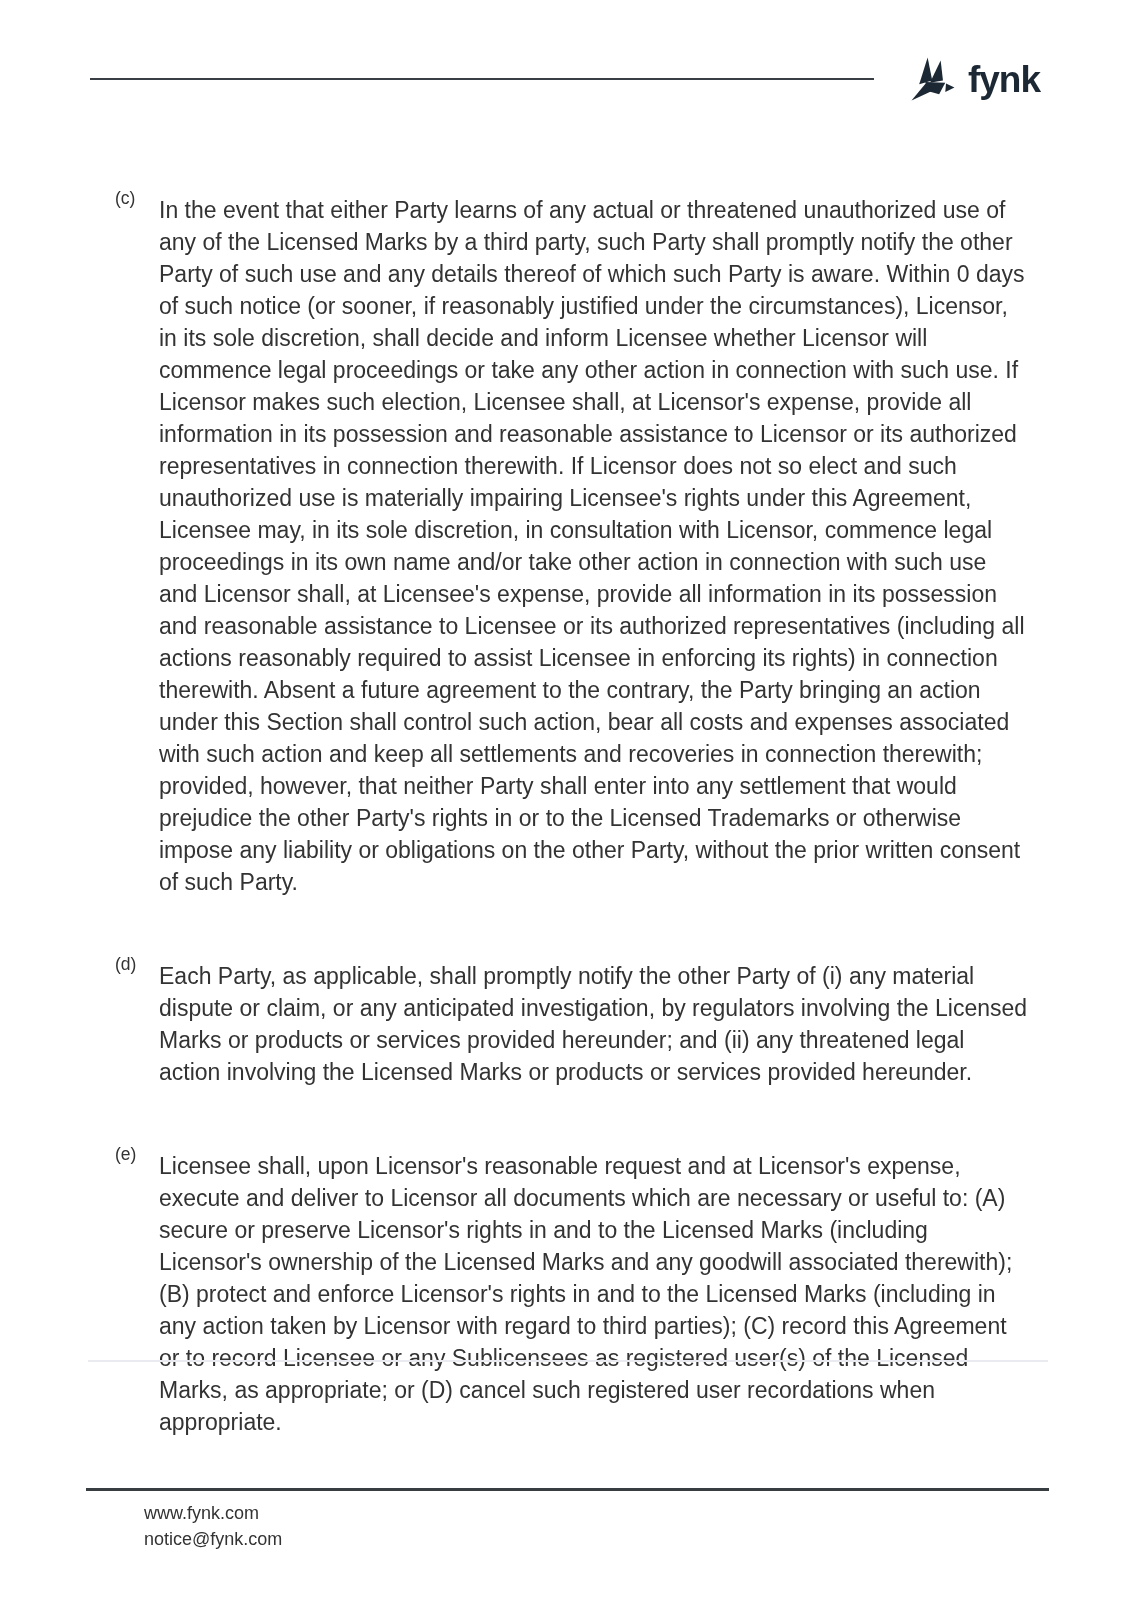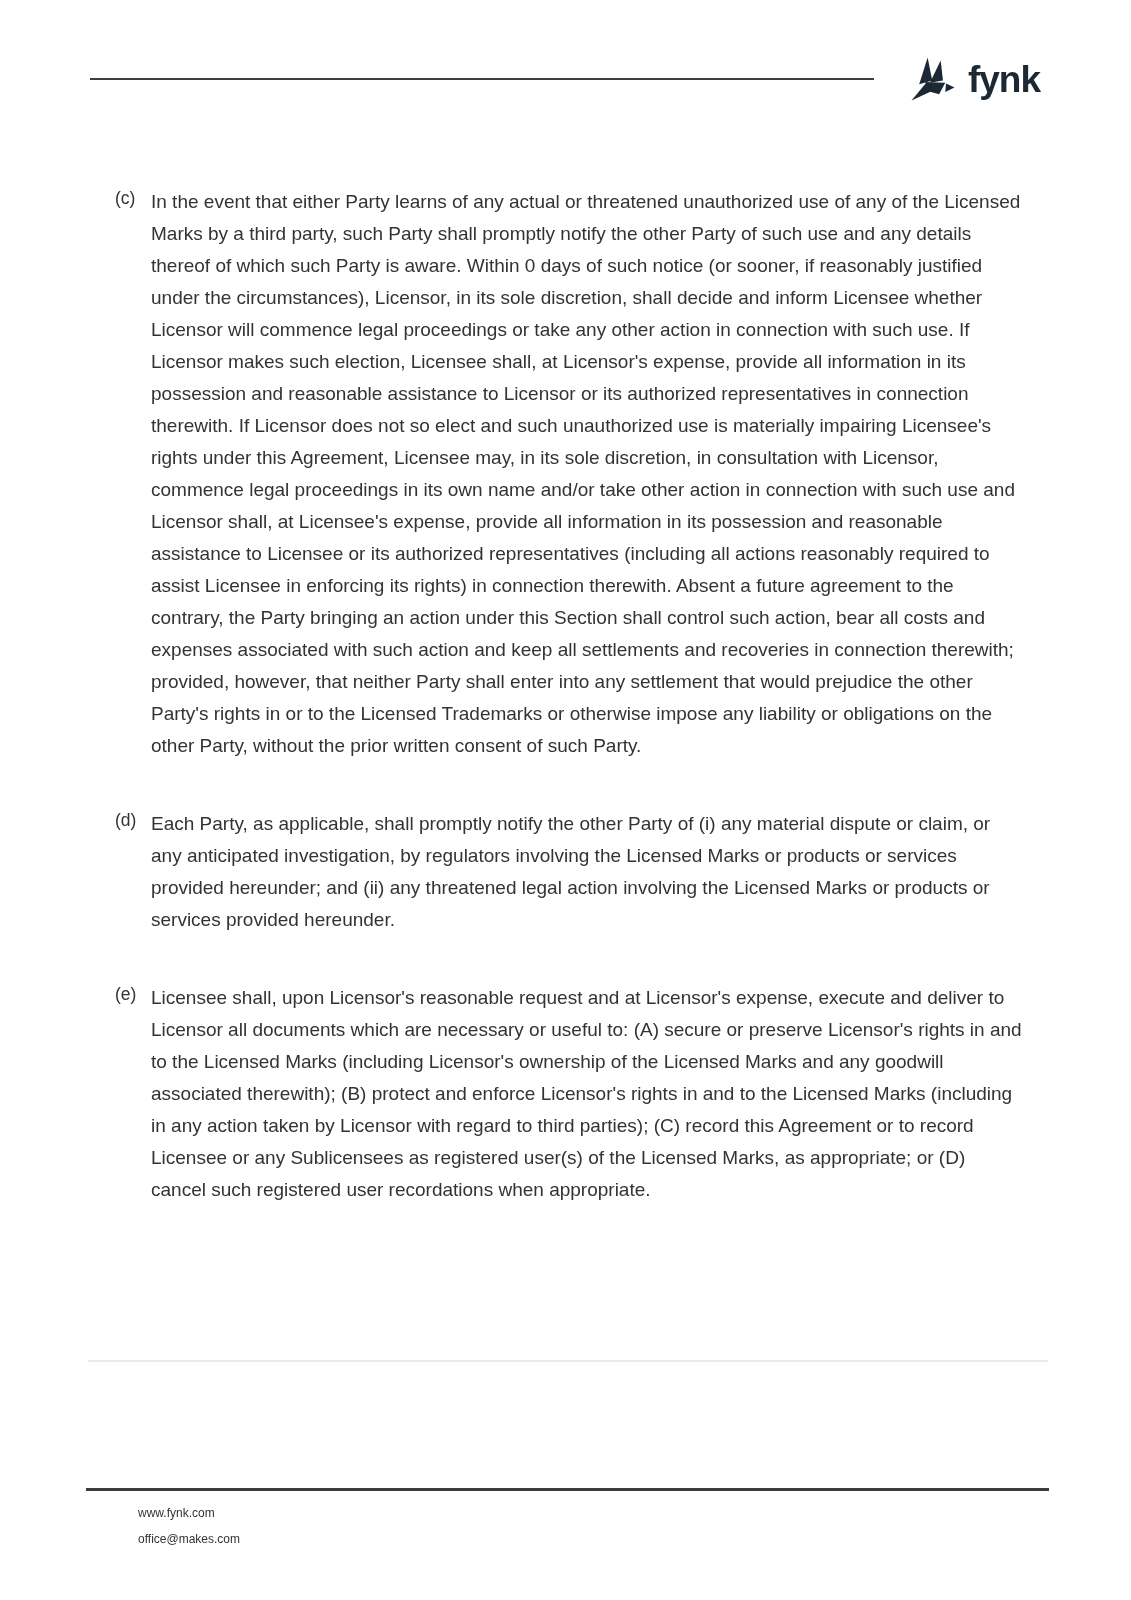--- a/index.html
+++ b/index.html
@@ -52,23 +52,23 @@
     padding-left: 25px;
     margin-top: 72px;
   }
   .para + .para { margin-top: 38px; }
   .para-label {
     flex: 0 0 32px;
     font-size: 17.5px;
     line-height: 32px;
   }
   .para-text {
-    margin: 4px;
+    margin: 12px;
     width: 873px;
-    font-size: 19px;
+    font-size: 23px;
     line-height: 32px;
   }
   
   .divider-light {
     position: absolute;
     top: 1360px;
     left: 88px;
     width: 960px;
     height: 2px;
     background: #e9ebf0;
@@ -77,22 +77,22 @@
     position: absolute;
     top: 1488px;
     left: 86px;
     width: 963px;
     height: 3px;
     background: #383d42;
   }
   .footer-links {
     position: absolute;
     top: 1500px;
-    left: 138px;
-    font-size: 12px;
+    left: 144px;
+    font-size: 18px;
     line-height: 26px;
   }
   .footer-links a {
     display: block;
     color: #333333;
     text-decoration: none;
     cursor: pointer;
   }
 </style>
 </head>
@@ -133,17 +133,17 @@
       <p class="para-text">Licensee shall, upon Licensor's reasonable request and at Licensor's expense, execute and deliver to Licensor all documents which are necessary or useful to: (A) secure or preserve Licensor's rights in and to the Licensed Marks (including Licensor's ownership of the Licensed Marks and any goodwill associated therewith); (B) protect and enforce Licensor's rights in and to the Licensed Marks (including in any action taken by Licensor with regard to third parties); (C) record this Agreement or to record Licensee or any Sublicensees as registered user(s) of the Licensed Marks, as appropriate; or (D) cancel such registered user recordations when appropriate.</p>
     </div>
   </main>
 
   <div class="divider-light"></div>
 
   <footer>
     <div class="footer-rule"></div>
     <div class="footer-links">
       <a>www.fynk.com</a>
-      <a>office@makes.com</a>
+      <a>notice@fynk.com</a>
     </div>
   </footer>
 
 </div>
 
 </body></html>

